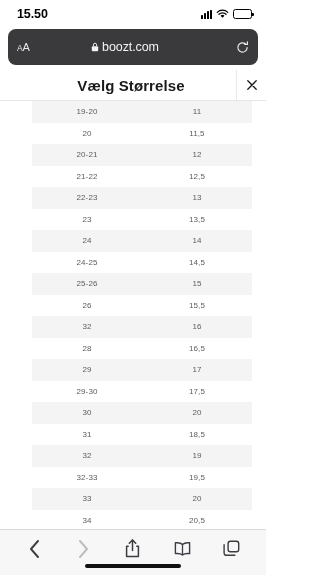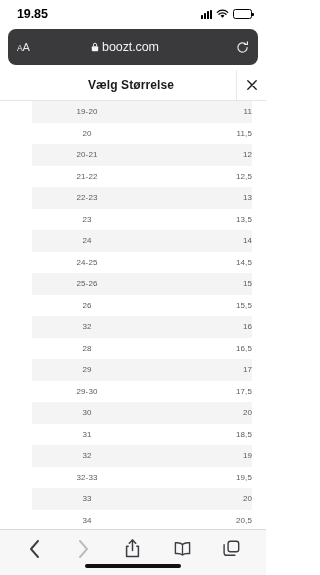--- a/index.html
+++ b/index.html
@@ -119,21 +119,21 @@
     flex: 0 0 30px;
     display: flex;
     align-items: center;
     position: relative;
     border-bottom: 1px solid #e6e6e6;
     background: #ffffff;
   }
   .modal-title {
     flex: 1;
     text-align: center;
-    font-size: 12px;
+    font-size: 15px;
     font-weight: bold;
     color: #1a1a1a;
     letter-spacing: 0.1px;
     padding-left: 26px;
   }
   .close-btn {
     width: 30px;
     flex: 0 0 30px;
     height: 30px;
     display: flex;
@@ -160,21 +160,21 @@
   table.size-table tr.even { background: #ffffff; }
   table.size-table td {
     text-align: center;
     font-size: 8px;
     color: #5c5c5c;
     letter-spacing: 0.1px;
     vertical-align: middle;
     padding: 0;
   }
   table.size-table td.col-a { width: 50%; }
-  table.size-table td.col-b { width: 50%; text-align: right; }
+  table.size-table td.col-b { width: 50%; }
 
   
   .toolbar {
     flex: 0 0 46px;
     background: #f7f7f7;
     border-top: 1px solid #d8d8d8;
     display: flex;
     align-items: center;
     justify-content: space-around;
     padding: 0 10px 8px 10px;
@@ -196,21 +196,21 @@
     background: #111;
     border-radius: 3px;
   }
 </style>
 </head>
 <body>
 
 <div id="app">
 
   <div class="statusbar">
-    <div class="status-time">19.85</div>
+    <div class="status-time">15.50</div>
     <div class="status-icons">
       <span class="signal-bars">
         <i></i>
           <i></i>
           <i></i>
           <i></i>
       </span>
       <span>
         <svg class="wifi-icon" viewBox="0 0 16 12">
           <path d="M8 10.6 L5.6 8.0 a3.4 3.4 0 0 1 4.8 0 Z" fill="#000"></path>

